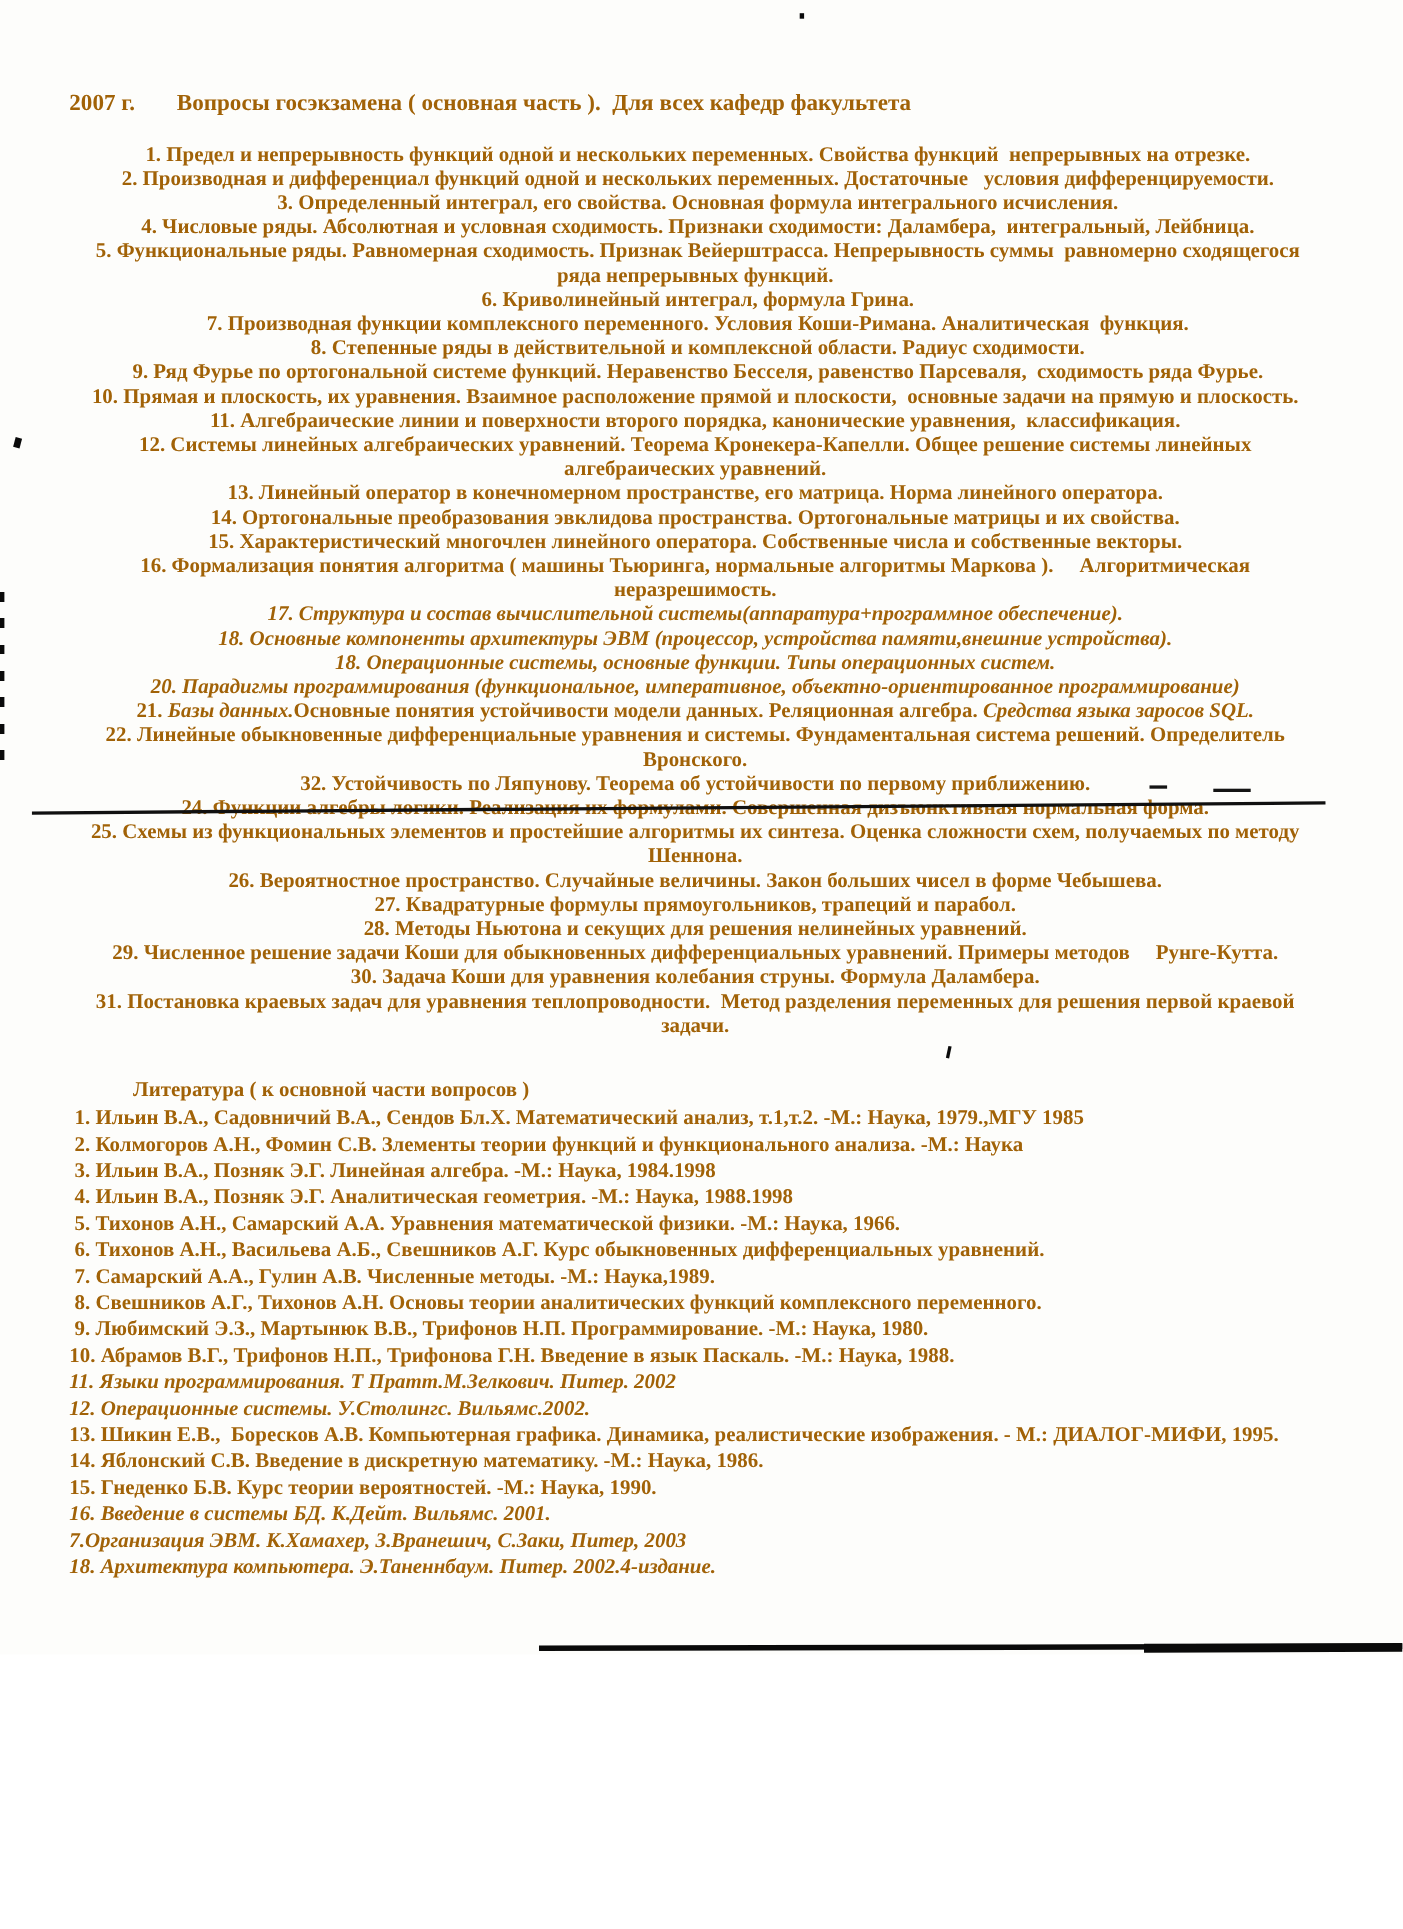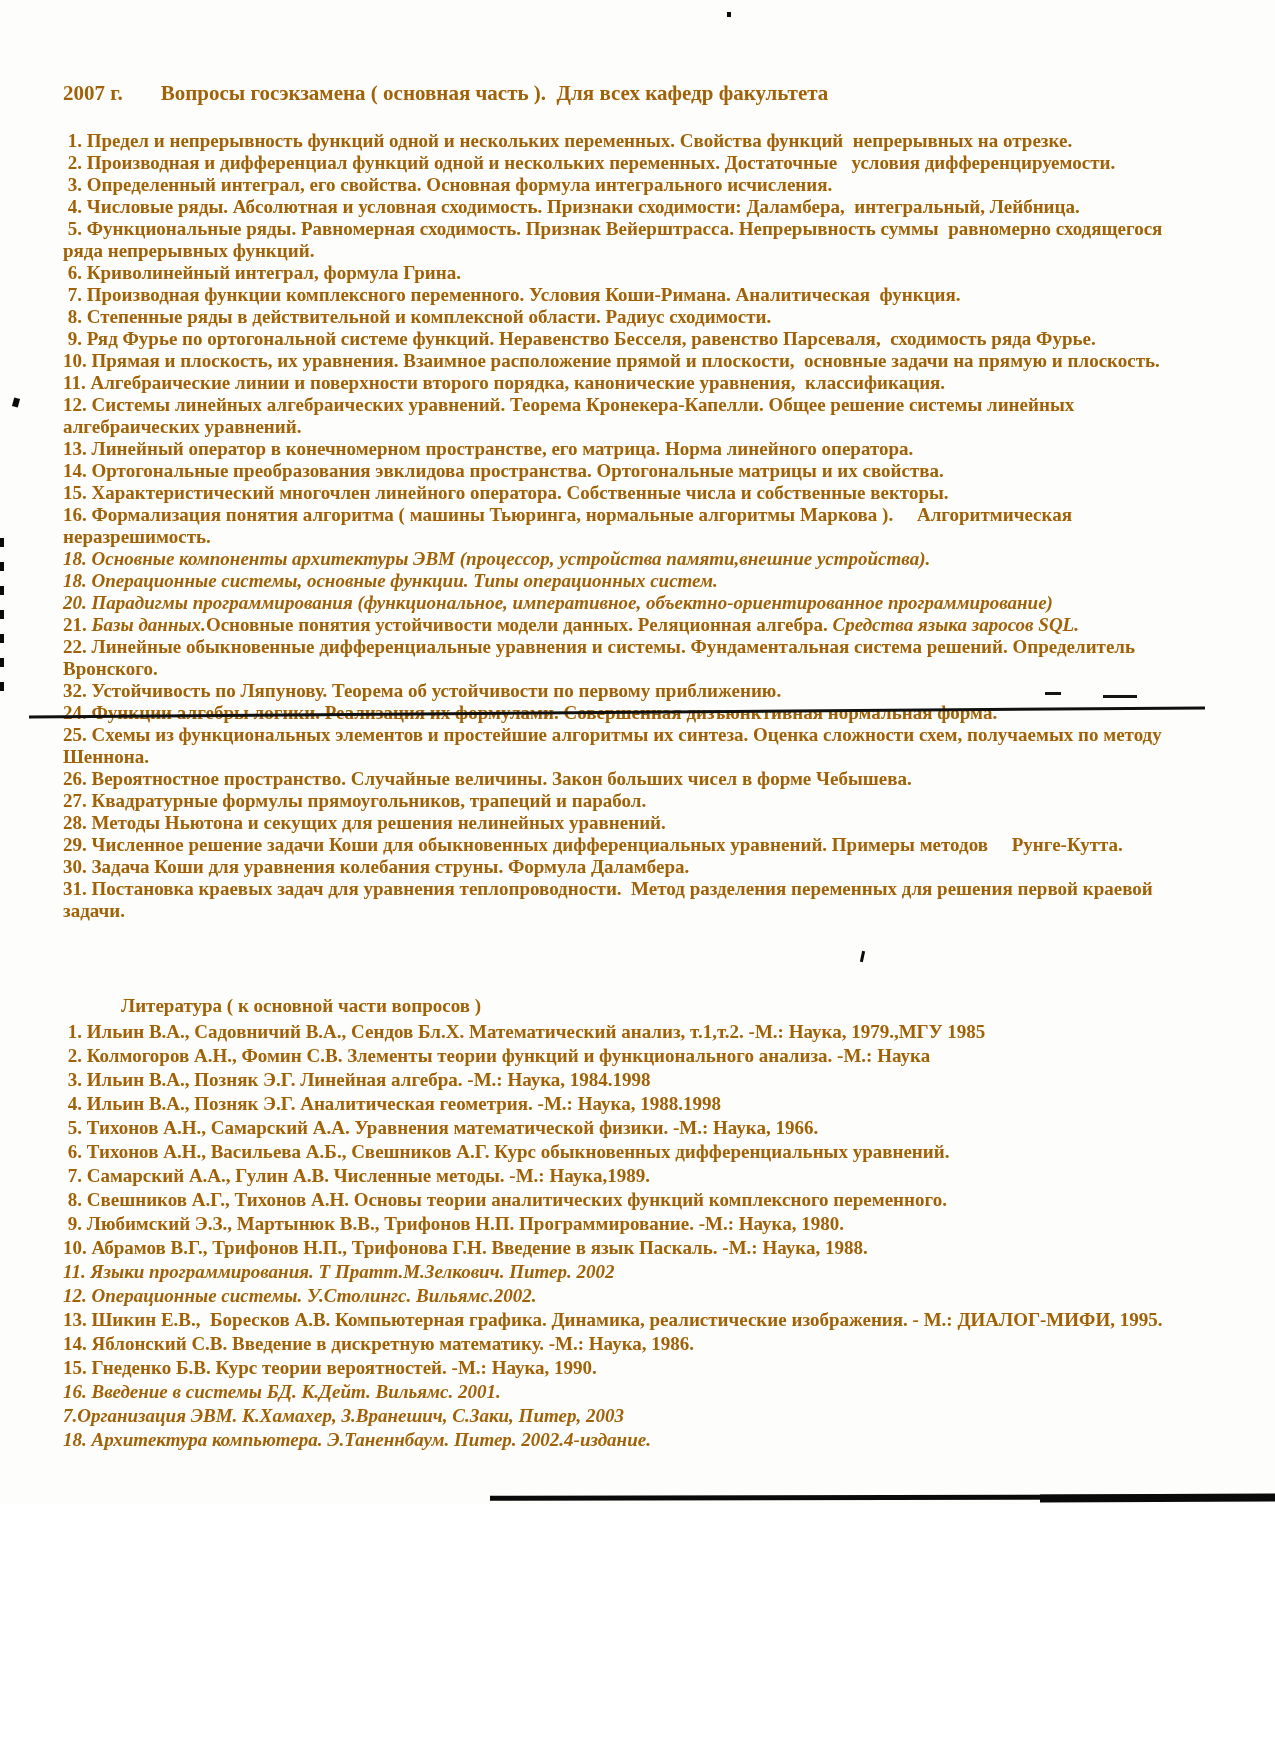--- a/index.html
+++ b/index.html
@@ -6,37 +6,37 @@
   .page {
     width:1275px; height:1504px; position:relative; overflow:hidden;
     background:#fdfdfb;
     font-family:Liberation Serif, serif;
     font-weight:700; color:#a16207;
   }
   .content { position:absolute; left:63px; right:74px; top:0; }
   .hdr { margin-top:80px; display:flex; font-size:21px; line-height:26px; }
   .hdr .year { margin-right:38px; white-space:pre; }
   .hdr .title { white-space:pre-wrap; }
-  .q-list { margin-top:24px; }
+  .q-list { margin-top:24px;text-align:center; }
   p.q {
     margin:0; font-size:19px; line-height:22px;
     white-space:pre-wrap; position:relative;
   }
   .it { font-style:italic; }
   
   p.struck::after {
     content:""; position:absolute; left:-34px; right:-4px; top:9px; height:3px;
     background:#101010; transform:rotate(-0.45deg);
   }
   p.struck::before {
     content:""; position:absolute; right:64px; top:-7px; width:34px; height:3px;
     background:#141414;
   }
   .strike-dash { position:absolute; background:#141414; height:3px; }
-  .lit { margin-top:72px; }
+  .lit { margin-top:35px; }
   .lit-h { font-size:19px; line-height:24px; padding-left:58px; margin:0 0 2px 0; }
   p.li { margin:0; font-size:19px; line-height:24px; white-space:pre-wrap; }
   
   .art { position:absolute; background:#0a0a0a; }
   .edge-dashes {
     position:absolute; left:0; top:538px; width:4px; height:168px;
     background:repeating-linear-gradient(#0a0a0a 0 9px, transparent 9px 24px);
   }
   .bottom-bar-1 { left:490px; right:0; bottom:4px; height:5px; transform:rotate(-0.12deg); }
   .bottom-bar-2 { left:1040px; right:0; bottom:2px; height:8px; transform:rotate(-0.2deg); }
@@ -63,20 +63,21 @@
         <p class="q"><span> 7. Производная функции комплексного переменного. Условия Коши-Римана. Аналитическая  функция.</span></p>
         <p class="q"><span> 8. Степенные ряды в действительной и комплексной области. Радиус сходимости.</span></p>
         <p class="q"><span> 9. Ряд Фурье по ортогональной системе функций. Неравенство Бесселя, равенство Парсеваля,  сходимость ряда Фурье.</span></p>
         <p class="q"><span>10. Прямая и плоскость, их уравнения. Взаимное расположение прямой и плоскости,  основные задачи на прямую и плоскость.</span></p>
         <p class="q"><span>11. Алгебраические линии и поверхности второго порядка, канонические уравнения,  классификация.</span></p>
         <p class="q"><span>12. Системы линейных алгебраических уравнений. Теорема Кронекера-Капелли. Общее решение системы линейных алгебраических уравнений.</span></p>
         <p class="q"><span>13. Линейный оператор в конечномерном пространстве, его матрица. Норма линейного оператора.</span></p>
         <p class="q"><span>14. Ортогональные преобразования эвклидова пространства. Ортогональные матрицы и их свойства.</span></p>
         <p class="q"><span>15. Характеристический многочлен линейного оператора. Собственные числа и собственные векторы.</span></p>
         <p class="q"><span>16. Формализация понятия алгоритма ( машины Тьюринга, нормальные алгоритмы Маркова ).     Алгоритмическая неразрешимость.</span></p>
+        <p class="q"><span class="it">17. Структура и состав вычислительной системы(аппаратура+программное обеспечение).</span></p>
         <p class="q"><span class="it">18. Основные компоненты архитектуры ЭВМ (процессор, устройства памяти,внешние устройства).</span></p>
         <p class="q"><span class="it">18. Операционные системы, основные функции. Типы операционных систем.</span></p>
         <p class="q"><span class="it">20. Парадигмы программирования (функциональное, императивное, объектно-ориентированное программирование)</span></p>
         <p class="q"><span>21. </span><span class="it">Базы данных.</span><span>Основные понятия устойчивости модели данных. Реляционная алгебра. </span><span class="it">Средства языка заросов SQL.</span></p>
         <p class="q"><span>22. Линейные обыкновенные дифференциальные уравнения и системы. Фундаментальная система решений. Определитель Вронского.</span></p>
         <p class="q"><span>32. Устойчивость по Ляпунову. Теорема об устойчивости по первому приближению.</span></p>
         <p class="q struck"><span>24. Функции алгебры логики. Реализация их формулами. Совершенная дизъюнктивная нормальная форма.</span><span class="strike-dash" style="right: 140px; top: -10px; width: 16px;"></span></p>
         <p class="q"><span>25. Схемы из функциональных элементов и простейшие алгоритмы их синтеза. Оценка сложности схем, получаемых по методу Шеннона.</span></p>
         <p class="q"><span>26. Вероятностное пространство. Случайные величины. Закон больших чисел в форме Чебышева.</span></p>
         <p class="q"><span>27. Квадратурные формулы прямоугольников, трапеций и парабол.</span></p>

